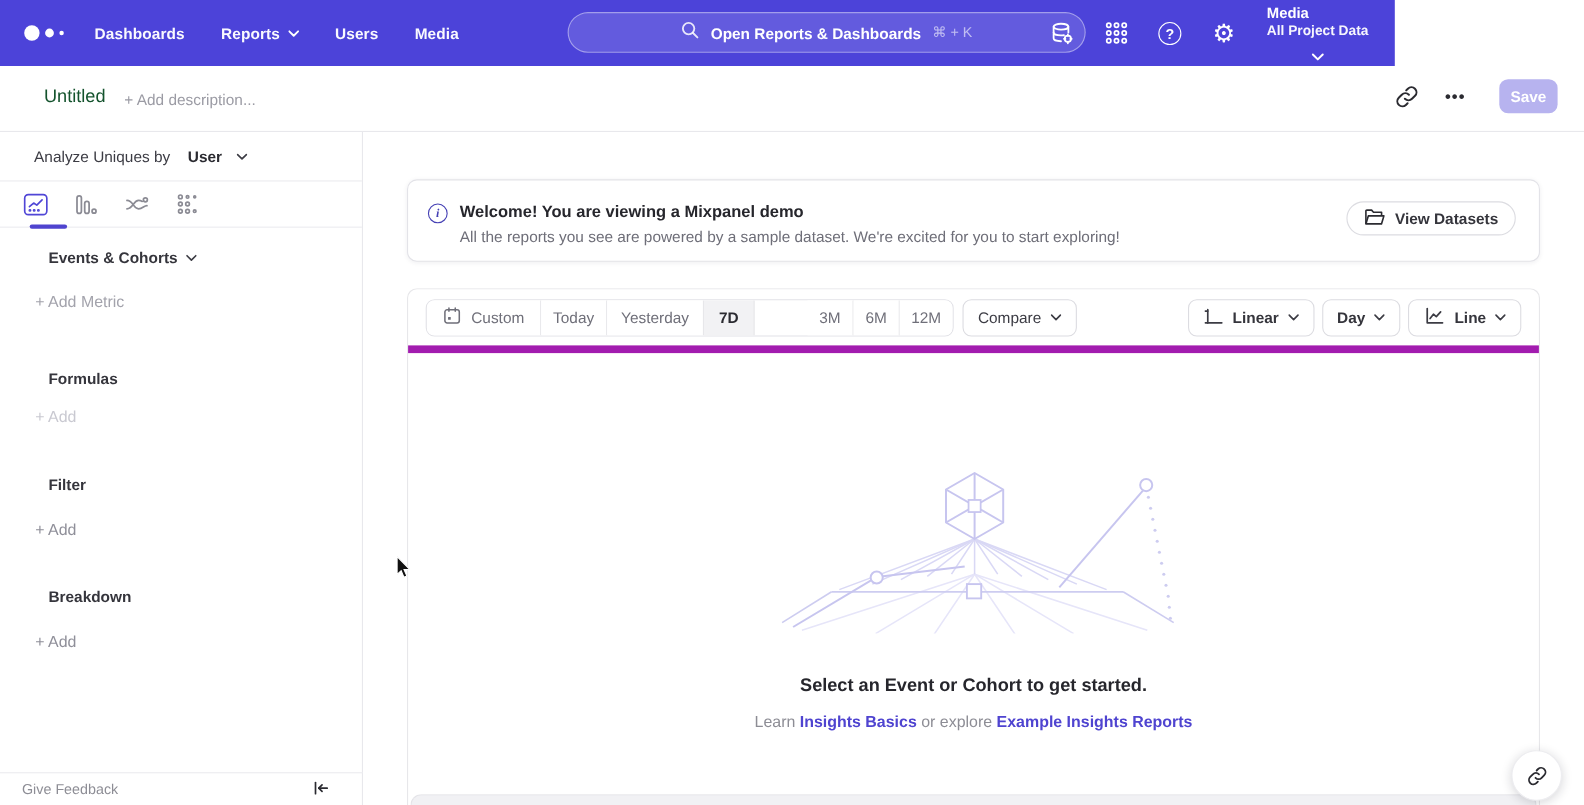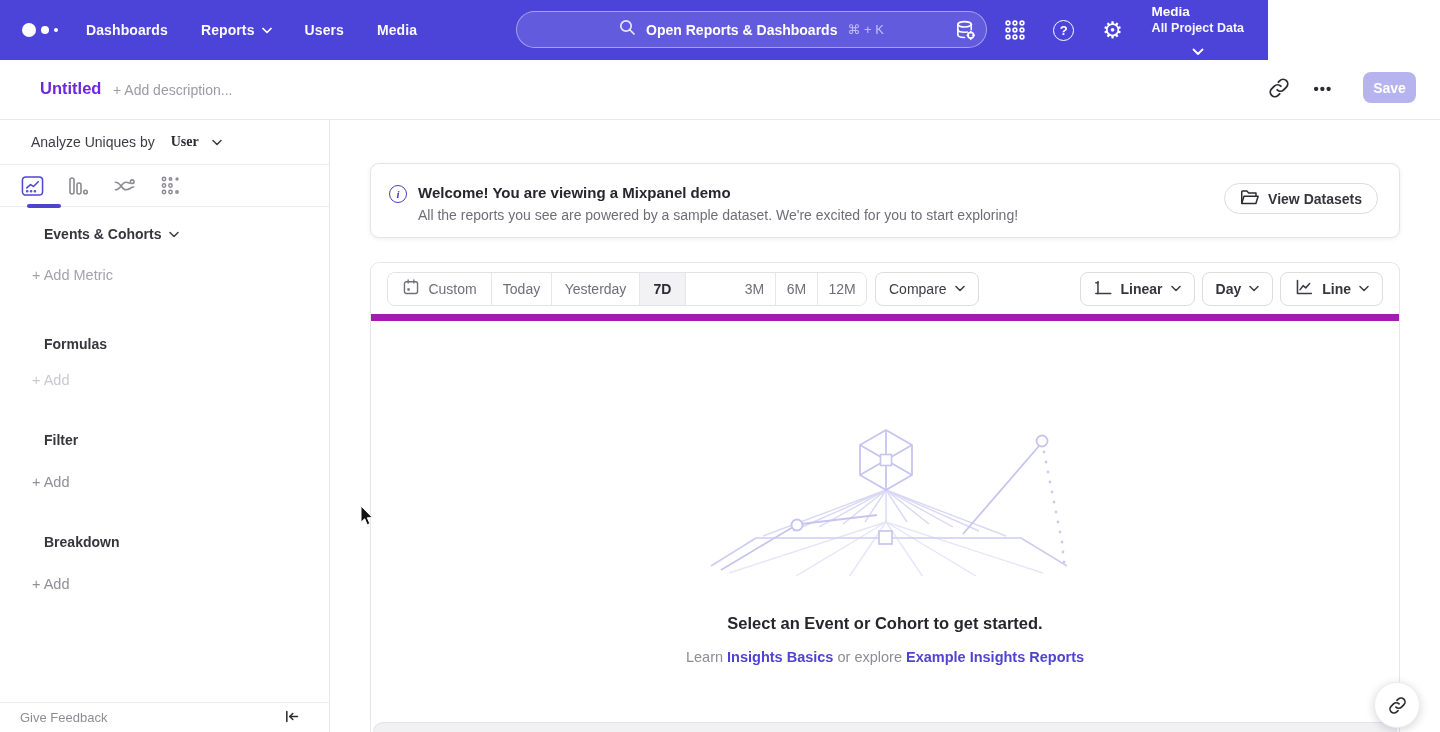--- a/index.html
+++ b/index.html
@@ -30,35 +30,35 @@
                  display:flex; align-items:center; justify-content:center;
                  font-size:13px; font-weight:700; color:#fff; }
   .gear-glyph { font-size:23px; line-height:1; color:#fff; }
   .project { margin-left:27px; display:flex; align-items:center; gap:13px; cursor:pointer;flex-direction:column; }
   .project .p-name { color:#fff; font-size:13.5px; font-weight:700; }
   .project .p-scope { color:rgba(255,255,255,.95); font-size:12.5px; font-weight:700; margin-top:2px; }
 
   
   .report-header { position:absolute; left:0; top:60px; width:1440px; height:60px;
                    background:#fff; border-bottom:1px solid #e8e8ec; }
-  .rh-title { position:absolute; left:40px; top:19px; font-size:16.5px; font-weight:700; color:#6d28d9; cursor:text; }
+  .rh-title { position:absolute; left:40px; top:19px; font-size:16.5px; font-weight:400; color:#14532d; cursor:text; }
   .rh-desc { position:absolute; left:113px; top:22px; font-size:14px; color:#9b9ba4; cursor:text; }
   .rh-link { position:absolute; left:1268px; top:17px; width:24px; height:24px; color:#2b2b31; cursor:pointer; }
   .rh-more { position:absolute; left:1310px; top:14px; width:26px; height:30px; color:#2b2b31;
              font-size:15px; font-weight:700; letter-spacing:1px; text-align:center; line-height:30px; cursor:pointer; }
   .rh-save { position:absolute; left:1363px; top:72px; width:53px; height:31px; background:#b7b3ef;
              border:none; border-radius:8px; color:#fff; font-size:14px; font-weight:700;
              font-family:"Liberation Sans",sans-serif; }
 
   
   .sidebar { position:absolute; left:0; top:120px; width:330px; height:612px;
              background:#fff; border-right:1px solid #e8e8ec; }
   .sb-analyze { height:45px; border-bottom:1px solid #ececef; display:flex; align-items:center;
                 padding-left:31px; gap:13px; font-size:14px; color:#3c3c44; }
-  .sb-analyze b { font-weight:700; color:#2b2b31; margin-left:3px;font-family:Liberation Serif, serif; }
+  .sb-analyze b { font-weight:700; color:#2b2b31; margin-left:3px; }
   .sb-tabs { height:42px; border-bottom:1px solid #ececef; display:flex; align-items:center; position:relative; }
   .sb-tab { width:46px; display:flex; justify-content:center; cursor:pointer; color:#8b8b94; }
   .sb-tab:first-child { margin-left:9px; }
   .sb-tab.active { color:#5046d6; }
   .tab-underline { position:absolute; left:27px; bottom:-2px; width:34px; height:4px;
                    background:#4f44cf; border-radius:2px; }
   .sb-label { position:absolute; left:44px; font-size:14px; font-weight:700; color:#35353c;
               display:flex; align-items:center; gap:8px; }
   .sb-add { position:absolute; left:32px; font-size:14.5px; cursor:pointer; }
   .sb-footer-line { position:absolute; left:0; bottom:29px; width:330px; border-top:1px solid #ececef; }

